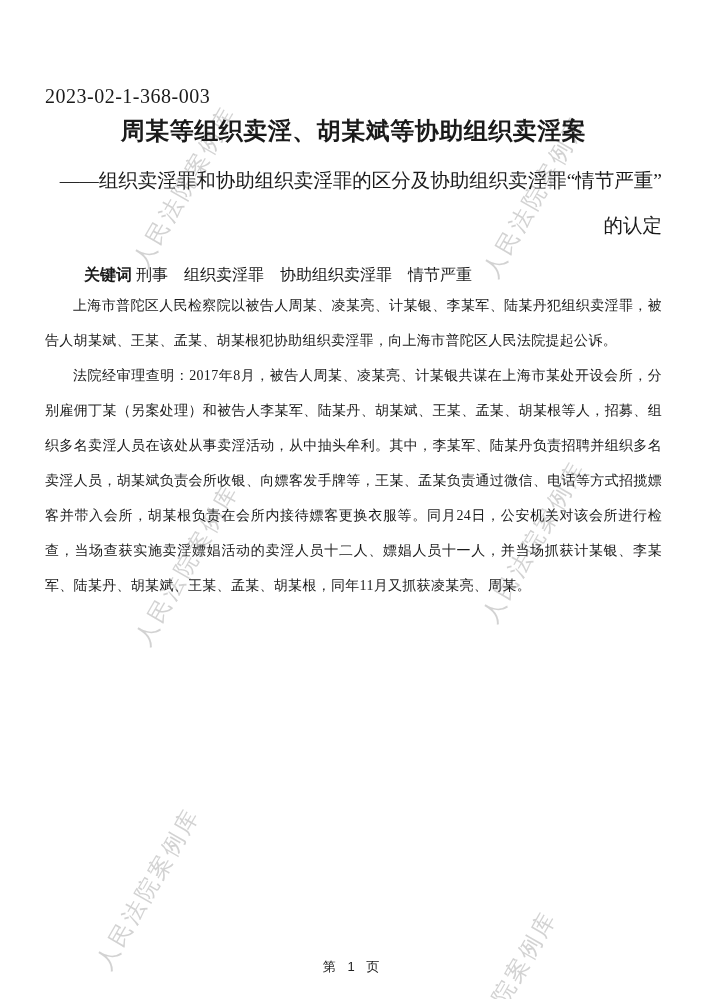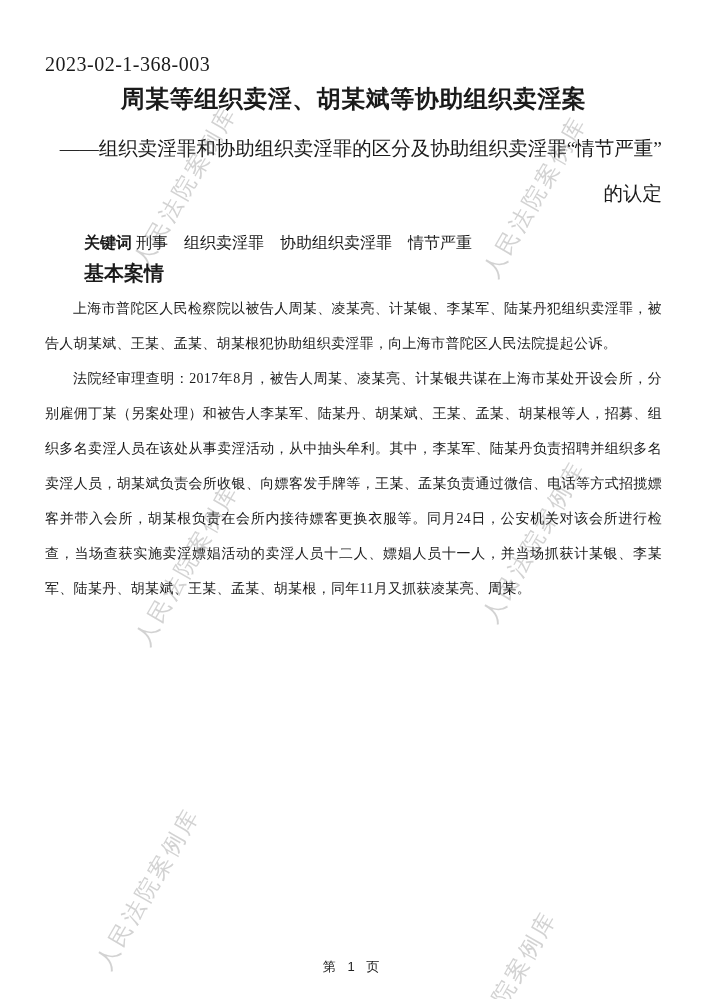--- a/index.html
+++ b/index.html
@@ -31,21 +31,21 @@
   .wm1 { left:  85px; top: 171px; }
   .wm2 { left: 435px; top: 181px; }
   .wm3 { left:  87px; top: 549px; }
   .wm4 { left: 434px; top: 526px; }
   .wm5 { left:  48px; top: 873px; }
   .wm6 { left: 405px; top: 976px; }
 
   
   .page {
     position: absolute; inset: 0; z-index: 1;
-    padding: 52px 44px 0 45px;
+    padding: 84px 44px 0 45px;
     border-radius: 28px;
   }
   .doc-number {
     font-size: 20px;
     line-height: 24px;
     letter-spacing: 0.5px;
   }
   .case-title {
     margin-top: 8px;
     text-align: center;
@@ -115,21 +115,20 @@
   <div class="doc-number">2023-02-1-368-003</div>
 
   <h1 class="case-title">周某等组织卖淫、胡某斌等协助组织卖淫案</h1>
 
   <div class="case-subtitle">——组织卖淫罪和协助组织卖淫罪的区分及协助组织卖淫罪“情节严重”的认定</div>
 
   <div class="keywords-line">
     <span class="keywords-label">关键词</span><span>刑事　组织卖淫罪　协助组织卖淫罪　情节严重</span>
   </div>
 
-  <div class="section-heading">基本案情</div>
 
   <p class="body-paragraph">上海市普陀区人民检察院以被告人周某、凌某亮、计某银、李某军、陆某丹犯组织卖淫罪，被告人胡某斌、王某、孟某、胡某根犯协助组织卖淫罪，向上海市普陀区人民法院提起公诉。</p>
 
   <p class="body-paragraph">法院经审理查明：2017年8月，被告人周某、凌某亮、计某银共谋在上海市某处开设会所，分别雇佣丁某（另案处理）和被告人李某军、陆某丹、胡某斌、王某、孟某、胡某根等人，招募、组织多名卖淫人员在该处从事卖淫活动，从中抽头牟利。其中，李某军、陆某丹负责招聘并组织多名卖淫人员，胡某斌负责会所收银、向嫖客发手牌等，王某、孟某负责通过微信、电话等方式招揽嫖客并带入会所，胡某根负责在会所内接待嫖客更换衣服等。同月24日，公安机关对该会所进行检查，当场查获实施卖淫嫖娼活动的卖淫人员十二人、嫖娼人员十一人，并当场抓获计某银、李某军、陆某丹、胡某斌、王某、孟某、胡某根，同年11月又抓获凌某亮、周某。</p>
 
 
 </div>
 
 <div class="page-footer">第 1 页</div>
 

